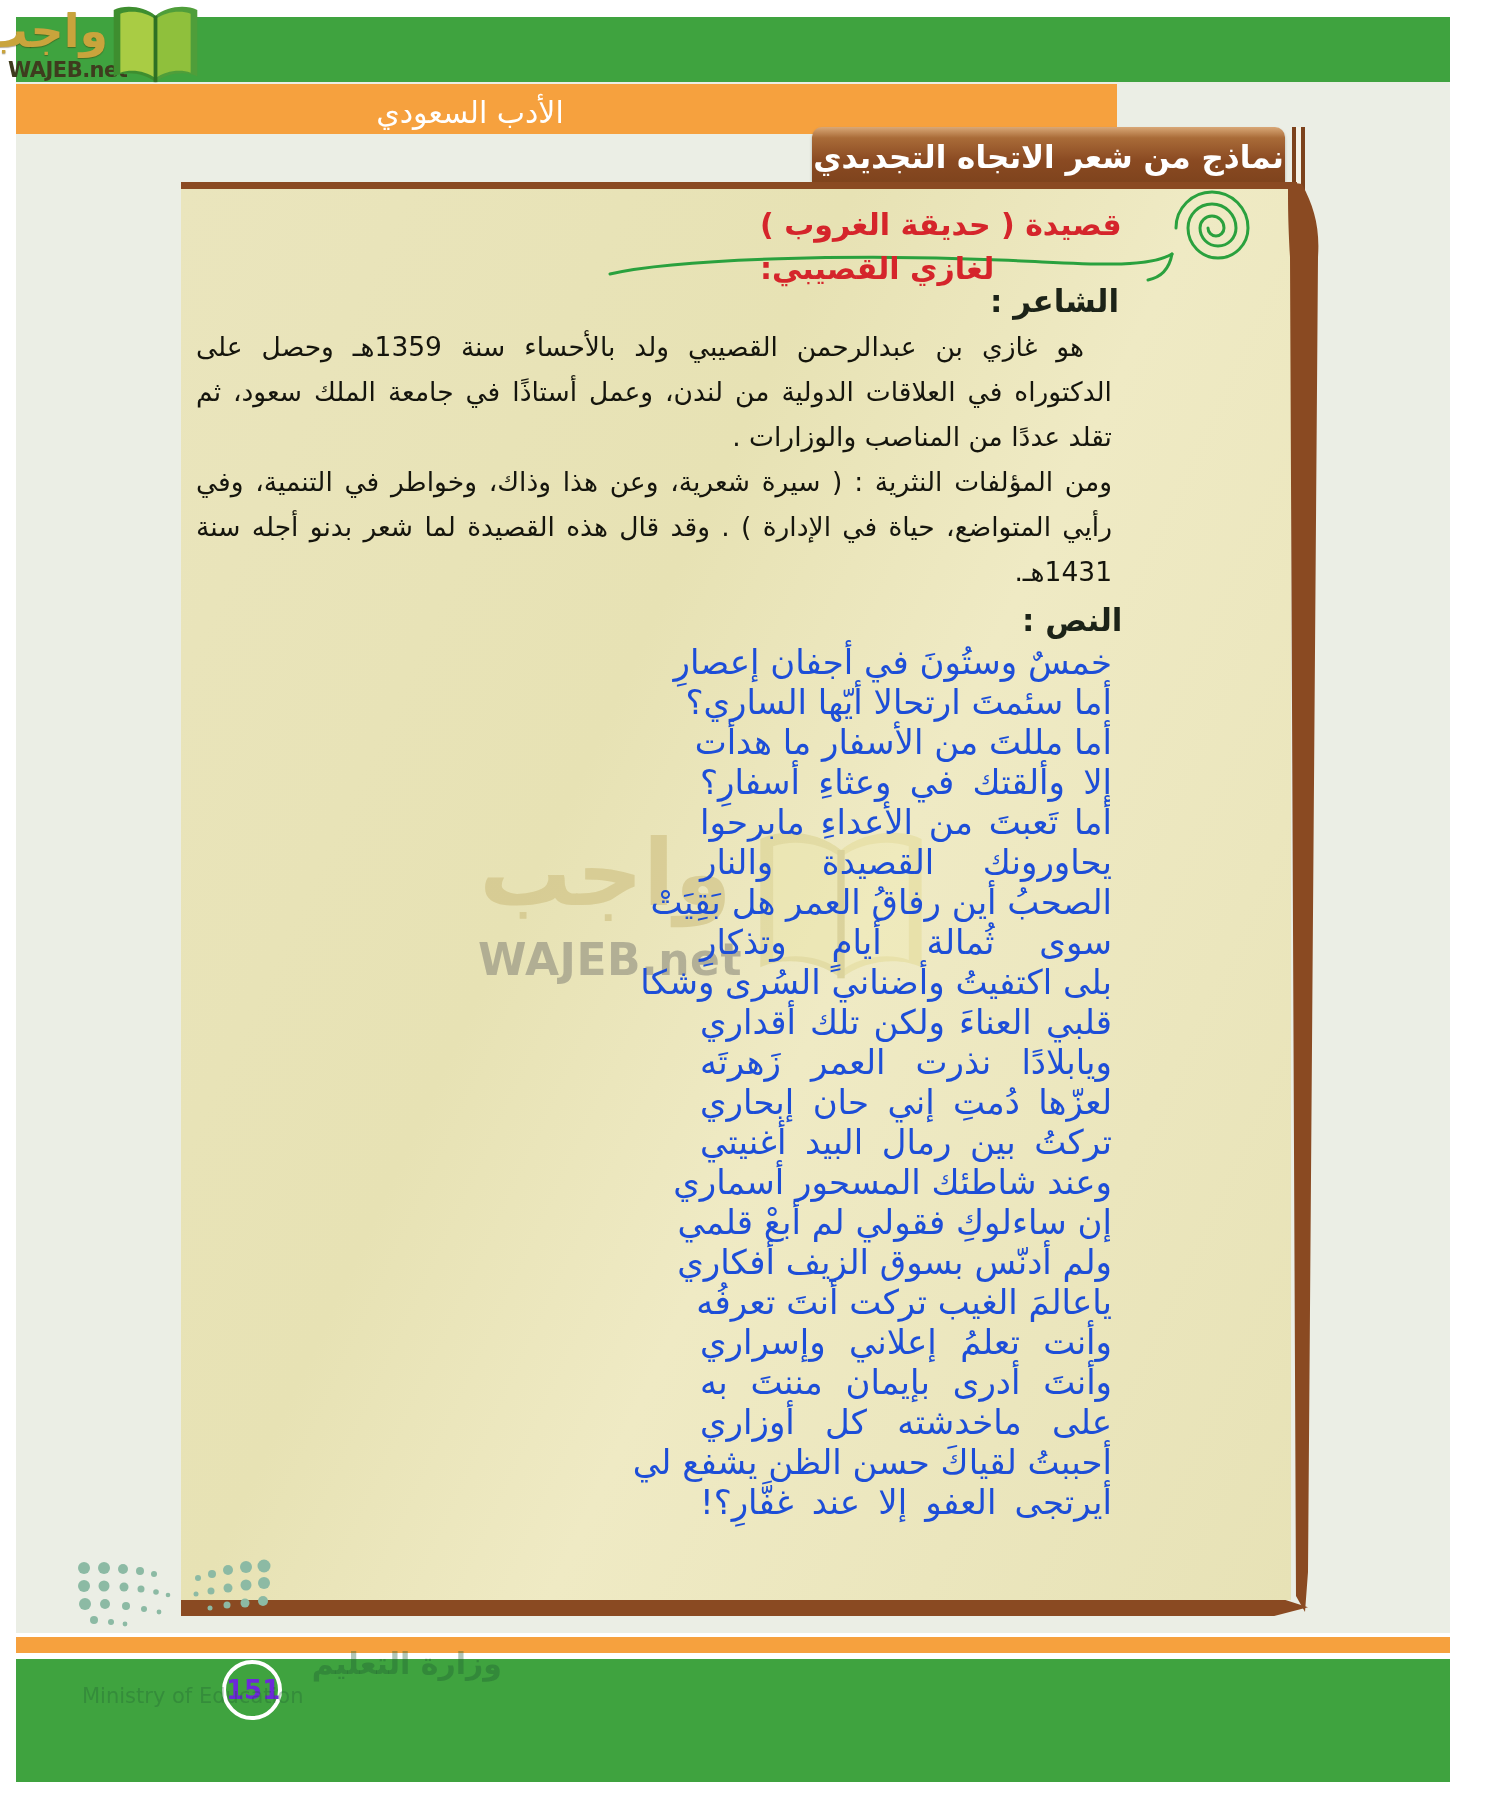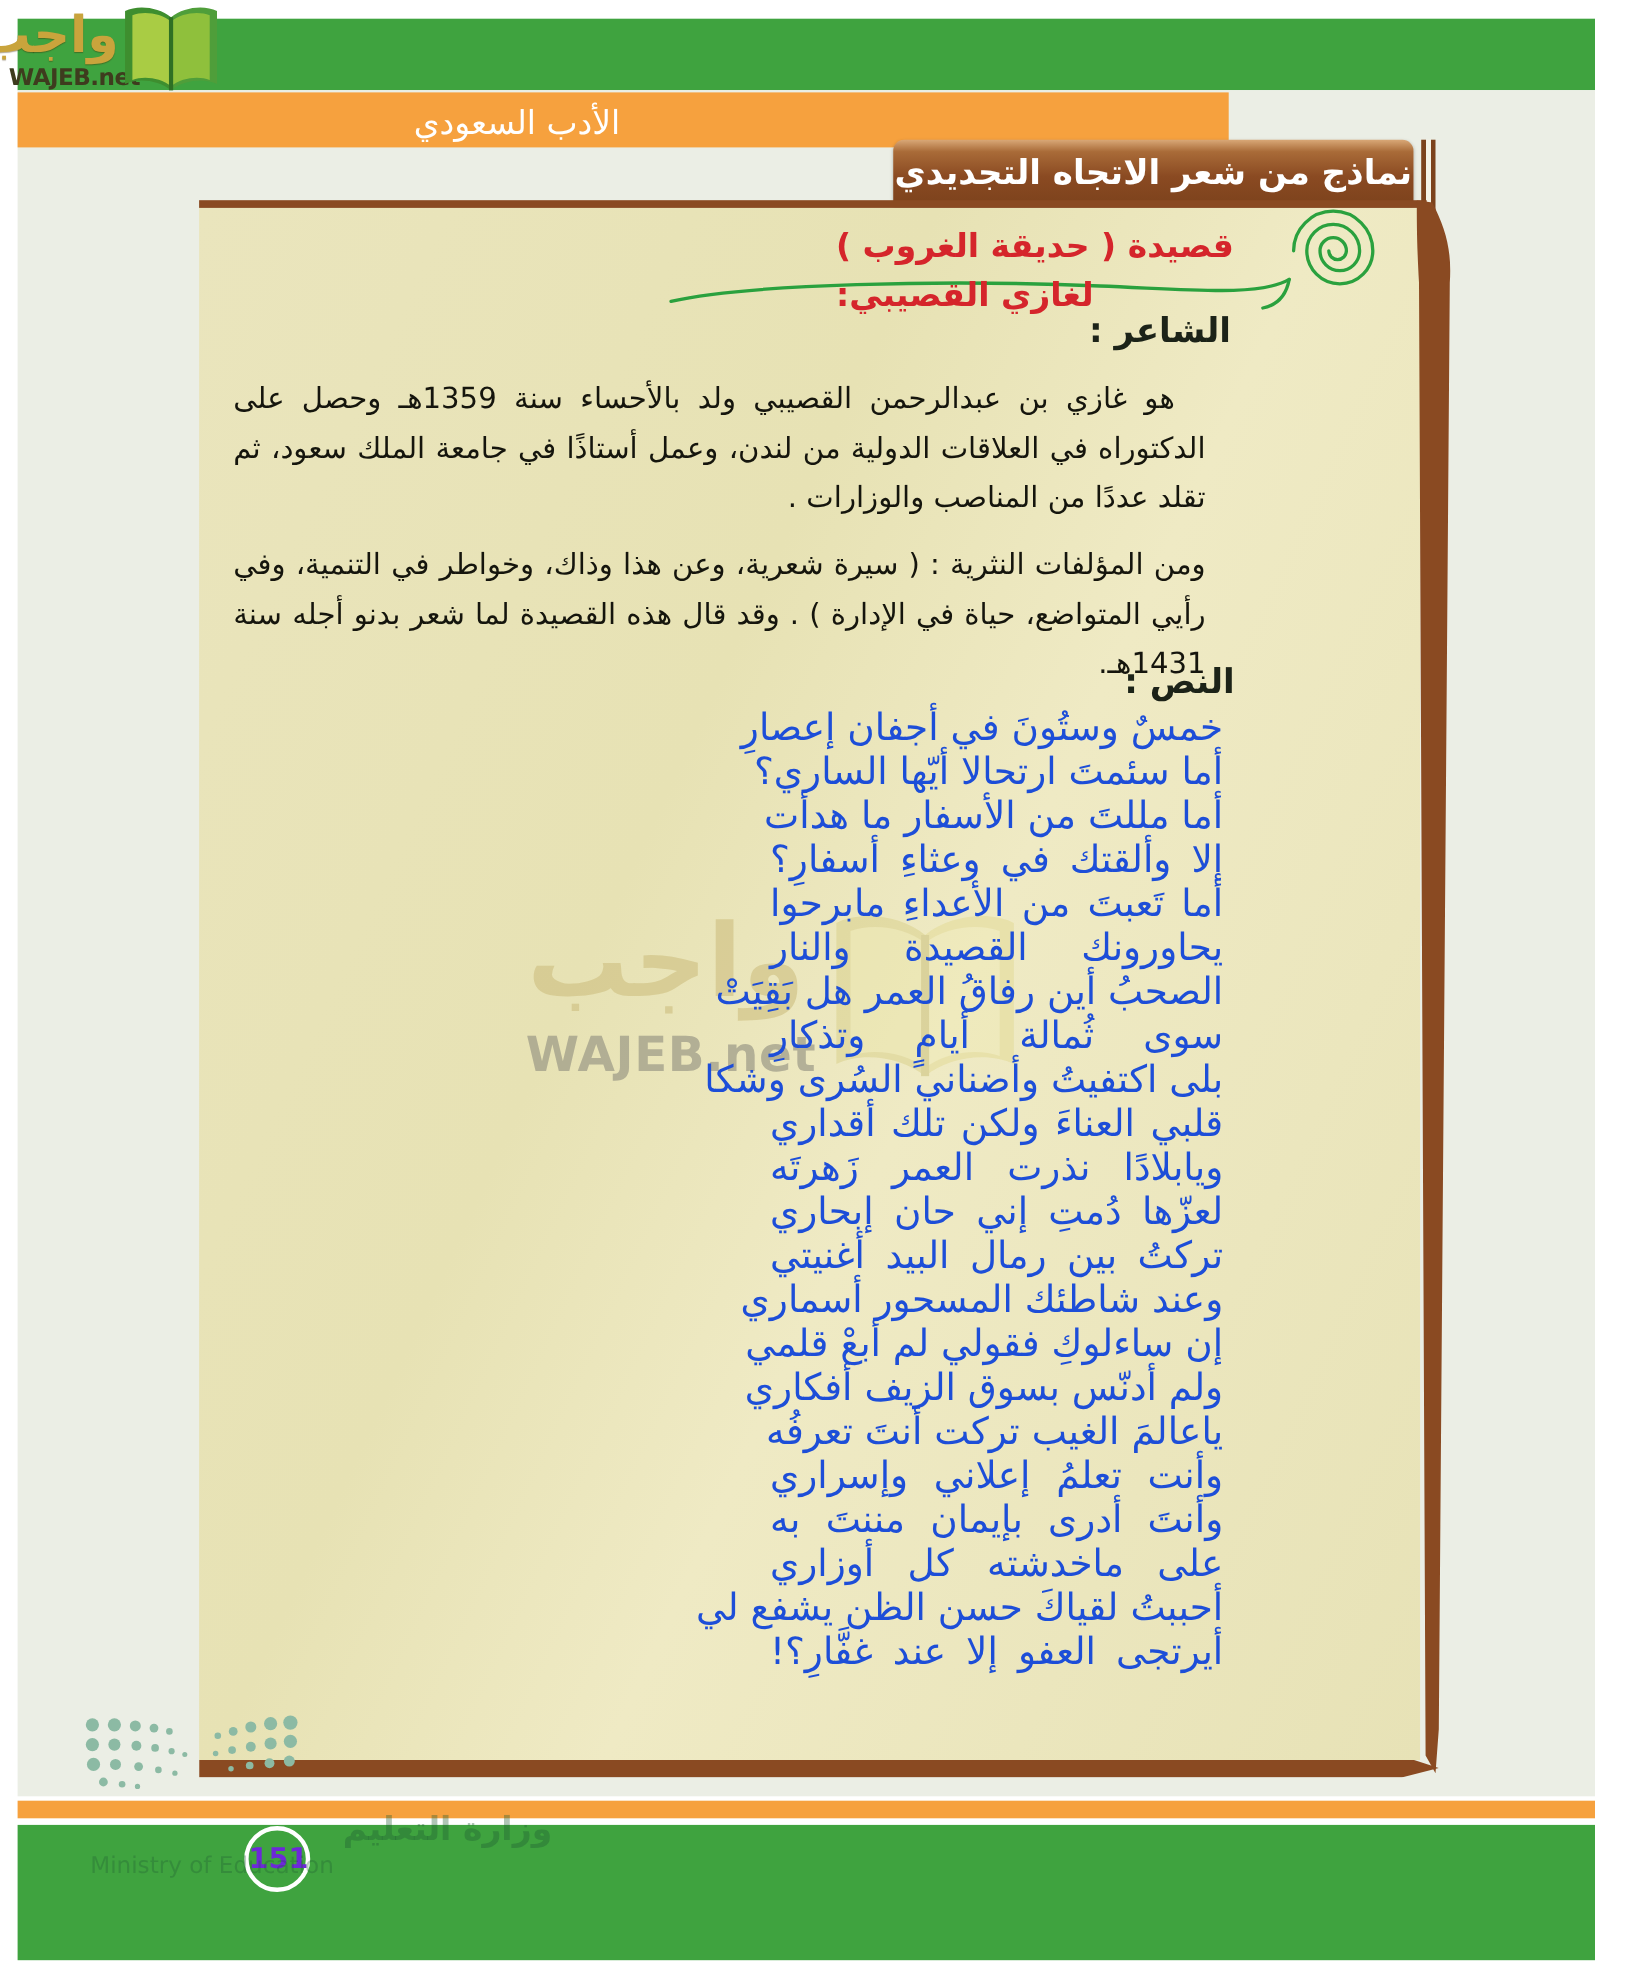--- a/index.html
+++ b/index.html
@@ -33,21 +33,21 @@
   .poem-title{position:absolute;left:760px;top:203px;width:405px;height:44px;line-height:44px;
     direction:rtl;text-align:left;color:#d5252b;font-weight:bold;font-size:30px;z-index:5;}
   .flourish{position:absolute;left:600px;top:178px;width:690px;height:115px;z-index:4;}
 
   .heading{position:absolute;direction:rtl;color:#1c2318;font-weight:bold;font-size:31px;z-index:5;}
   .poet-heading{left:990px;top:283px;width:172px;text-align:left;}
   .text-heading{left:1022px;top:602px;width:140px;text-align:left;}
 
   .bio{position:absolute;left:196px;top:324px;width:916px;direction:rtl;text-align:justify;
     color:#15150d;font-size:26.5px;line-height:45px;z-index:5;}
-  .bio p{margin:16px;}
+  .bio p{margin:0;}
   .bio p.first{text-indent:28px;}
 
   .poem{position:absolute;left:700px;top:642px;width:412px;direction:rtl;z-index:5;}
   .pl{height:40px;line-height:40px;font-size:34px;color:#1d4ed8;text-align:justify;
     text-align-last:justify;white-space:nowrap;}
 
   
   .watermark{position:absolute;left:478px;top:826px;width:490px;height:172px;z-index:3;opacity:0.85;}
   .wm-ar{position:absolute;left:0;top:-6px;width:255px;font-size:92px;font-weight:bold;
     color:#cfc183;direction:rtl;text-align:center;opacity:0.75;}

